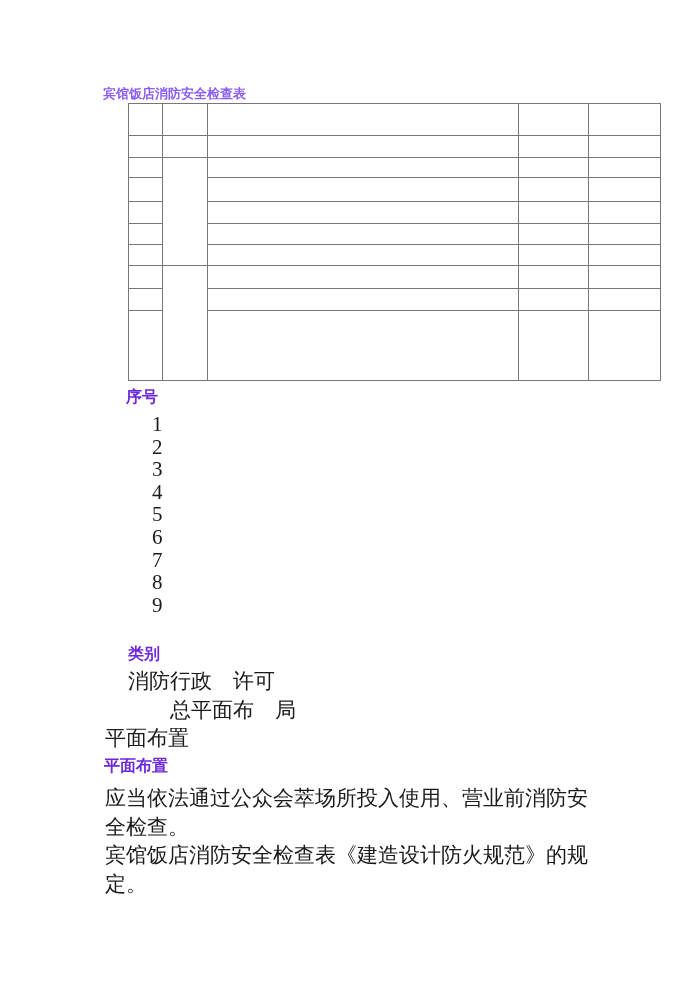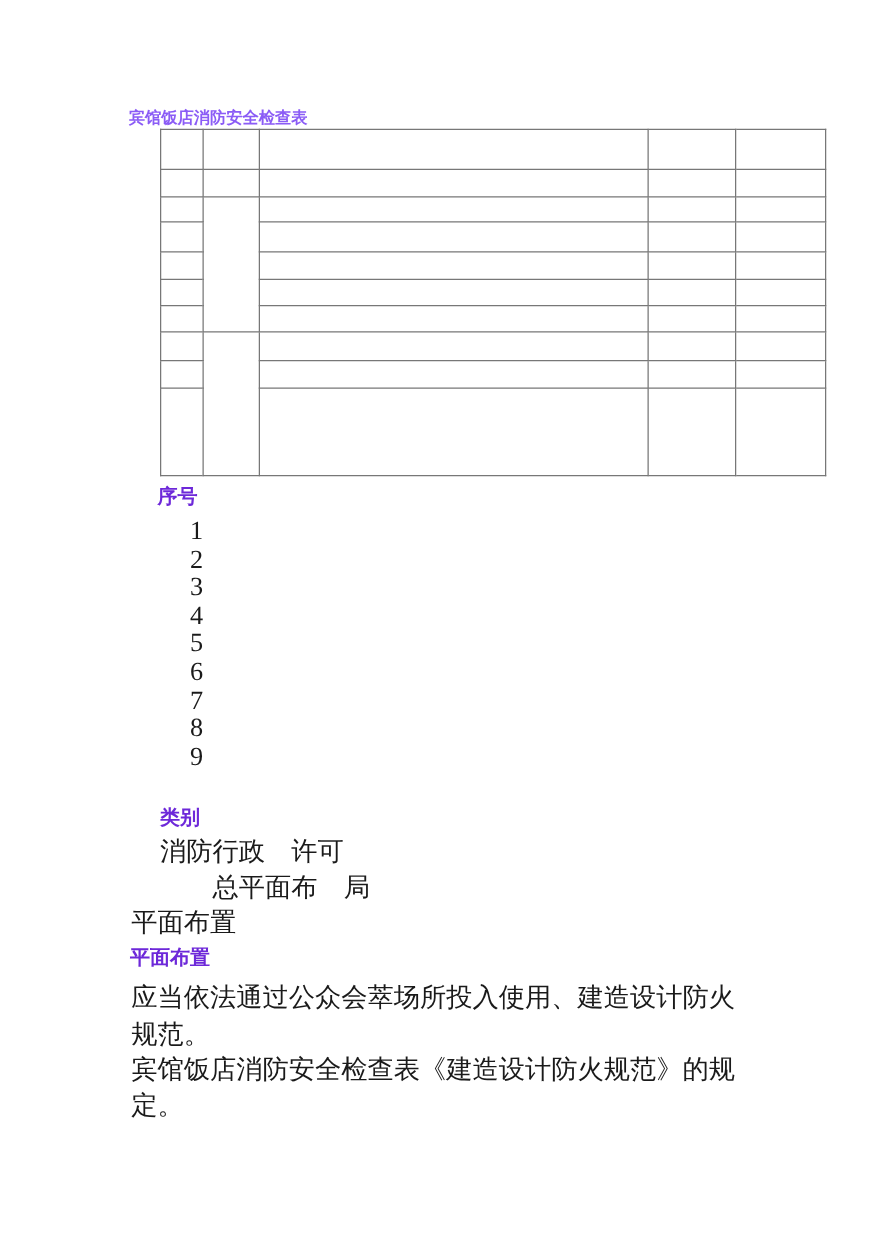--- a/index.html
+++ b/index.html
@@ -192,14 +192,14 @@
 </div>
 
 <div class="abs sec-heading h-category">类别</div>
 
 <div class="abs body-line line-fire-admin">消防行政　许可</div>
 <div class="abs body-line line-site-plan">总平面布　局</div>
 <div class="abs body-line line-floor-plan">平面布置</div>
 
 <div class="abs sec-heading h-content">平面布置</div>
 
-<div class="abs para para-1">应当依法通过公众会萃场所投入使用、建造设计防火规范。</div>
+<div class="abs para para-1">应当依法通过公众会萃场所投入使用、营业前消防安全检查。</div>
 <div class="abs para para-2">宾馆饭店消防安全检查表《建造设计防火规范》的规定。</div>
 
 </body></html>

